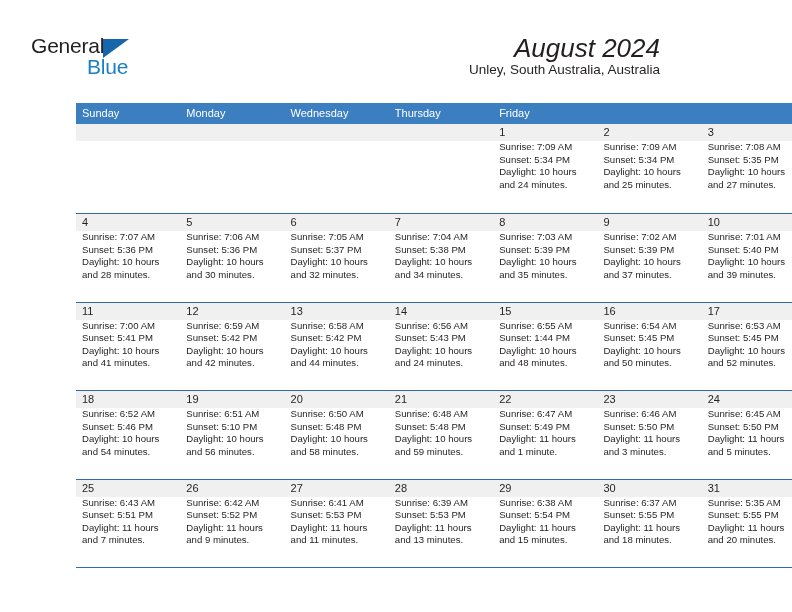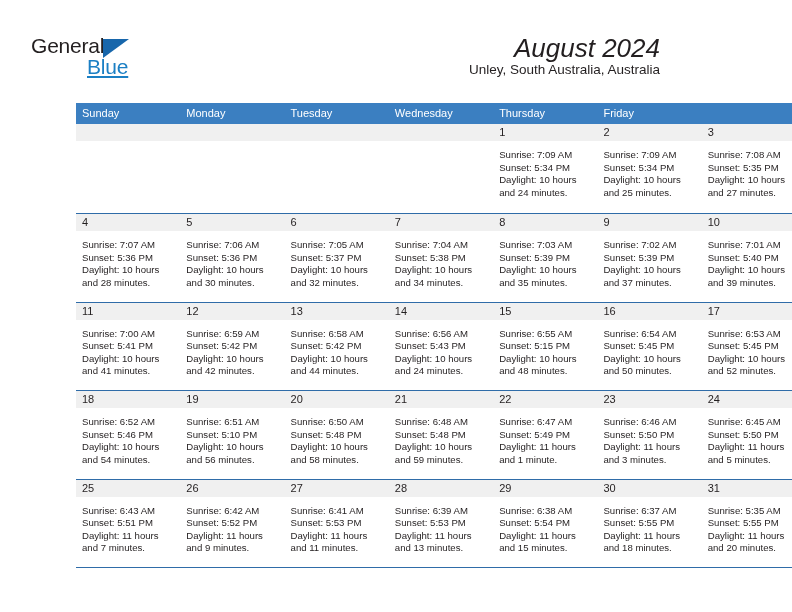--- a/index.html
+++ b/index.html
@@ -42,21 +42,20 @@
   }
   .logo-blue {
     position: absolute;
     left: 56px;
     top: 21px;
     font-size: 21px;
     letter-spacing: -0.2px;
     color: #1b7fc4;
     font-family: "Liberation Sans", sans-serif;
     line-height: 22px;
-    text-decoration: underline;
   }
   .logo-triangle {
     position: absolute;
     left: 72px;
     top: 4px;
     width: 0;
     height: 0;
     border-top: 19px solid #1766ab;
     border-right: 26px solid transparent;
   }
@@ -126,21 +125,21 @@
   .cell-daynum {
     background: #f0f0f0;
     height: 17px;
     font-size: 11px;
     line-height: 17px;
     padding-left: 6px;
     color: #231f20;
     box-sizing: border-box;
   }
   .cell-body {
-    padding: 8px 6px 0 6px;
+    padding: 0 6px 0 6px;
     font-size: 9.6px;
     line-height: 12.6px;
     color: #231f20;
   }
   .cell-body div {
     white-space: nowrap;
   }
 </style>
 </head>
 <body>
@@ -152,21 +151,20 @@
     <span class="logo-blue">Blue</span>
   </div>
   <div class="title">August 2024</div>
   <div class="subtitle">Unley, South Australia, Australia</div>
 </div>
 
 <div class="calendar">
   <div class="weekdays" id="weekday-row">
       <div class="weekday">Sunday</div>
       <div class="weekday">Monday</div>
-      <div class="weekday">Tuesday</div>
       <div class="weekday">Wednesday</div>
       <div class="weekday">Thursday</div>
       <div class="weekday">Friday</div>
     </div>
   <div id="weeks-container">
       <div class="week first">
         <div class="cell empty">
           <div class="cell-daynum"></div>
         </div>
         <div class="cell empty">
@@ -305,21 +303,21 @@
             <div>Sunrise: 6:56 AM</div>
             <div>Sunset: 5:43 PM</div>
             <div>Daylight: 10 hours</div>
             <div>and 24 minutes.</div>
           </div>
         </div>
         <div class="cell">
           <div class="cell-daynum">15</div>
           <div class="cell-body">
             <div>Sunrise: 6:55 AM</div>
-            <div>Sunset: 5:15 PM</div>
+            <div>Sunset: 1:44 PM</div>
             <div>Daylight: 10 hours</div>
             <div>and 48 minutes.</div>
           </div>
         </div>
         <div class="cell">
           <div class="cell-daynum">16</div>
           <div class="cell-body">
             <div>Sunrise: 6:54 AM</div>
             <div>Sunset: 5:45 PM</div>
             <div>Daylight: 10 hours</div>

